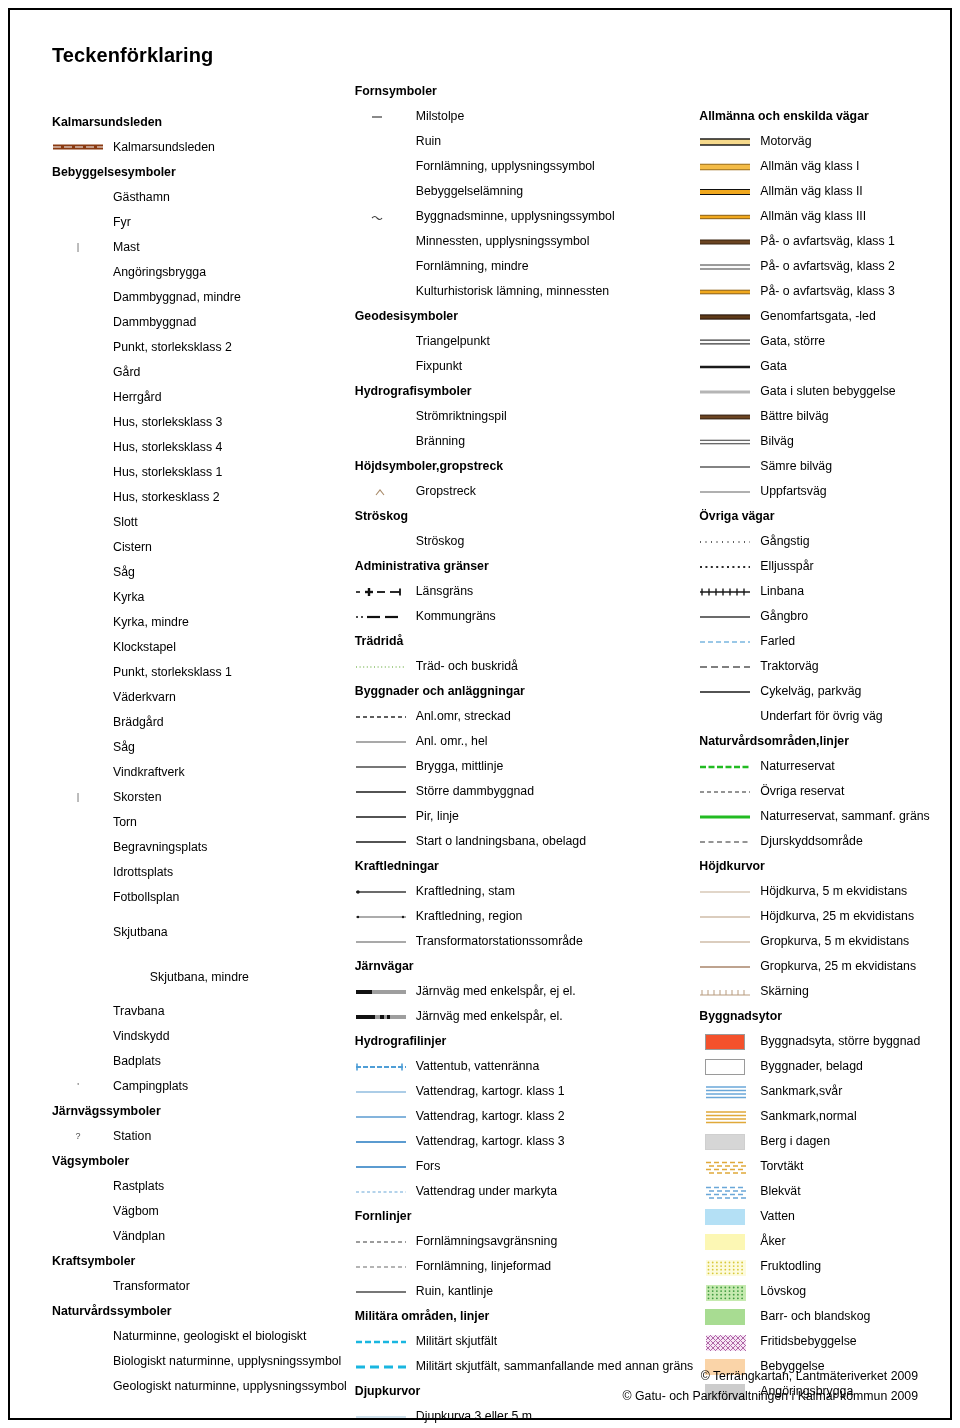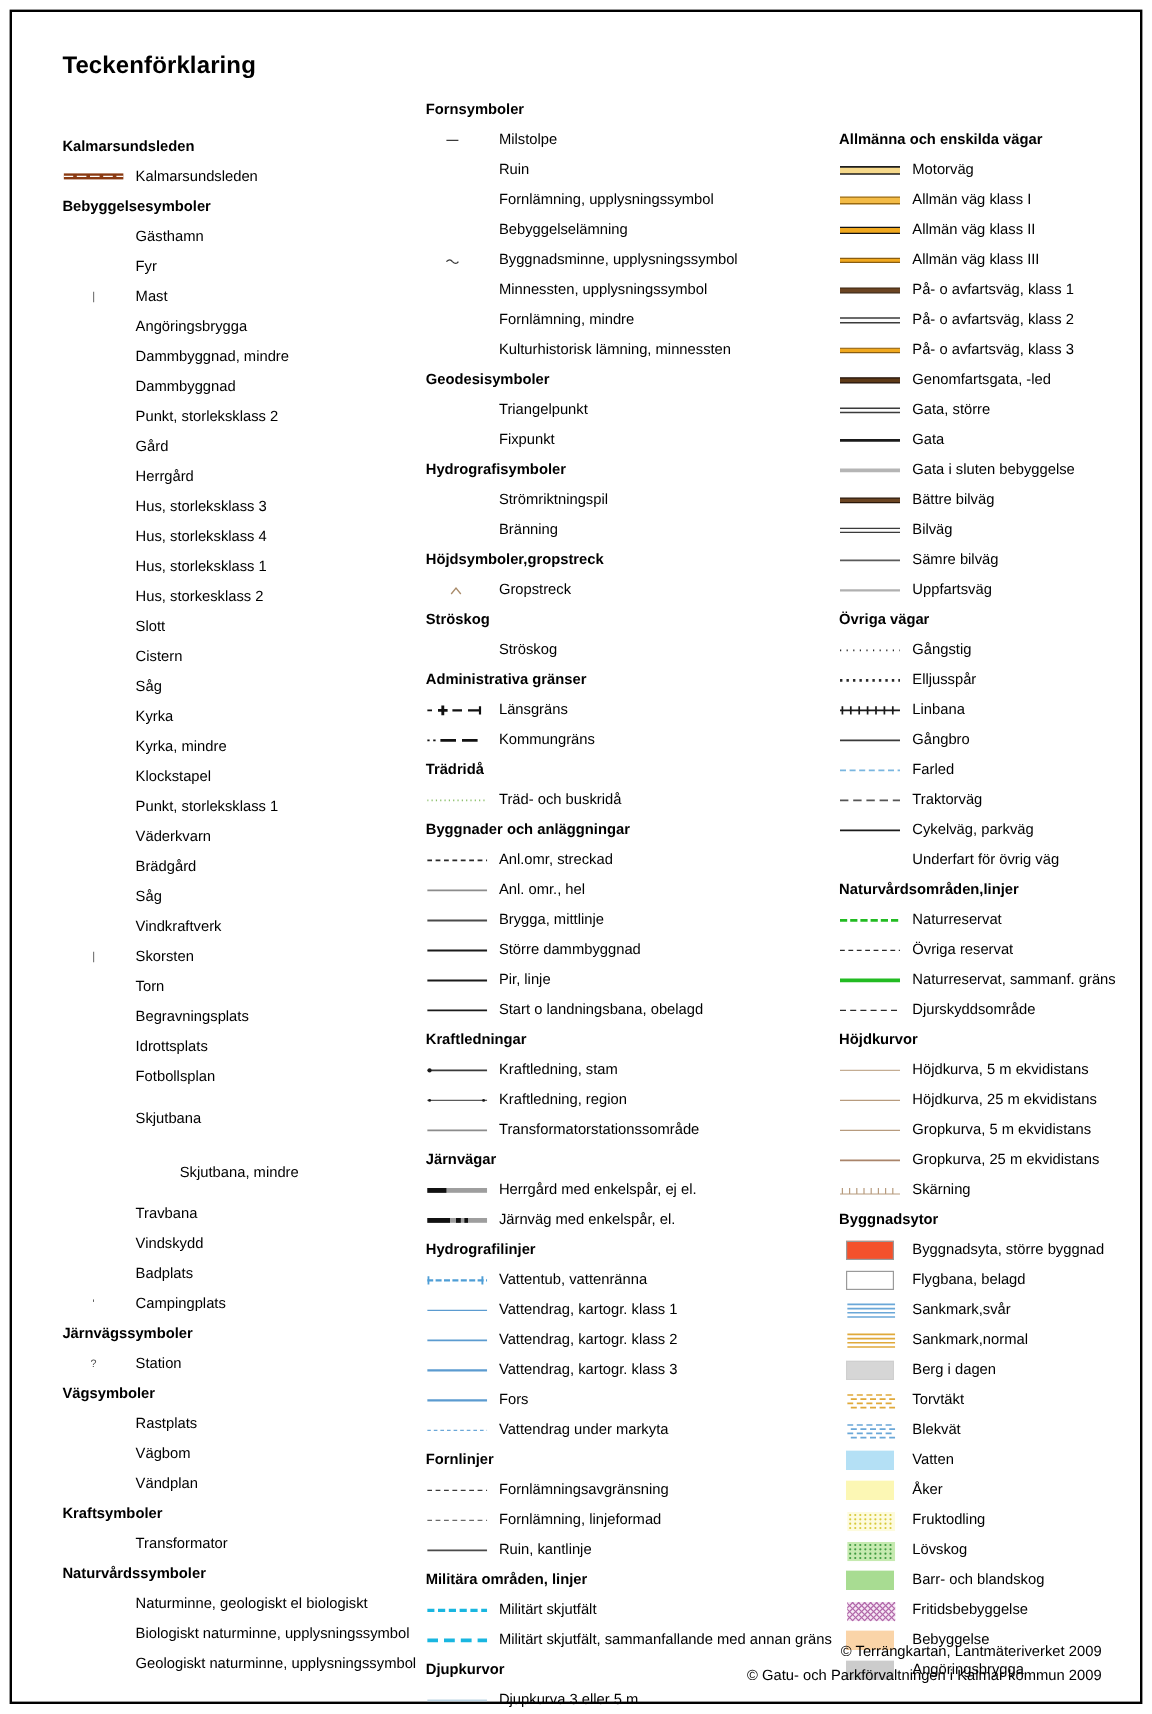--- a/index.html
+++ b/index.html
@@ -478,21 +478,21 @@
             <div class="lbl">Transformatorstationssområde</div>
           </div>
           <div class="grp">Järnvägar</div>
           <div class="row">
             <div class="sym">
               <svg width="50" height="12" viewBox="0 0 50 12">
                 <rect x="0" y="4" width="50" height="4" fill="#9e9e9e"></rect>
                 <rect x="0" y="4" width="16" height="4" fill="#111"></rect>
               </svg>
             </div>
-            <div class="lbl">Herrgård med enkelspår, ej el.</div>
+            <div class="lbl">Järnväg med enkelspår, ej el.</div>
           </div>
           <div class="row">
             <div class="sym">
               <svg width="50" height="12" viewBox="0 0 50 12">
                 <rect x="0" y="4" width="50" height="4" fill="#9e9e9e"></rect>
                 <rect x="0" y="4" width="19" height="4" fill="#111"></rect>
                 <rect x="24" y="4" width="4" height="4" fill="#111"></rect>
                 <rect x="31" y="4" width="3" height="4" fill="#111"></rect>
               </svg>
             </div>
@@ -903,21 +903,21 @@
           <div class="row">
             <div class="sym">
               <div class="patch" style="background:#f4512c;border-color:#9a9a9a"></div>
             </div>
             <div class="lbl">Byggnadsyta, större byggnad</div>
           </div>
           <div class="row">
             <div class="sym">
               <div class="patch" style="background:#ffffff;border-color:#9a9a9a"></div>
             </div>
-            <div class="lbl">Flygbana, belagd</div>
+            <div class="lbl">Byggnader, belagd</div>
           </div>
           <div class="row">
             <div class="sym">
               <div class="patch noborder" style="padding:0">
                 <svg width="40" height="16" viewBox="0 0 40 16">
                   <rect width="40" height="16" fill="#ffffff"></rect>
                   <line x1="0" y1="2" x2="40" y2="2" stroke="#6aa7d8" stroke-width="1.3"></line>
                   <line x1="0" y1="5.5" x2="40" y2="5.5" stroke="#6aa7d8" stroke-width="1.3"></line>
                   <line x1="0" y1="9" x2="40" y2="9" stroke="#6aa7d8" stroke-width="1.3"></line>
                   <line x1="0" y1="12.5" x2="40" y2="12.5" stroke="#6aa7d8" stroke-width="1.3"></line>

